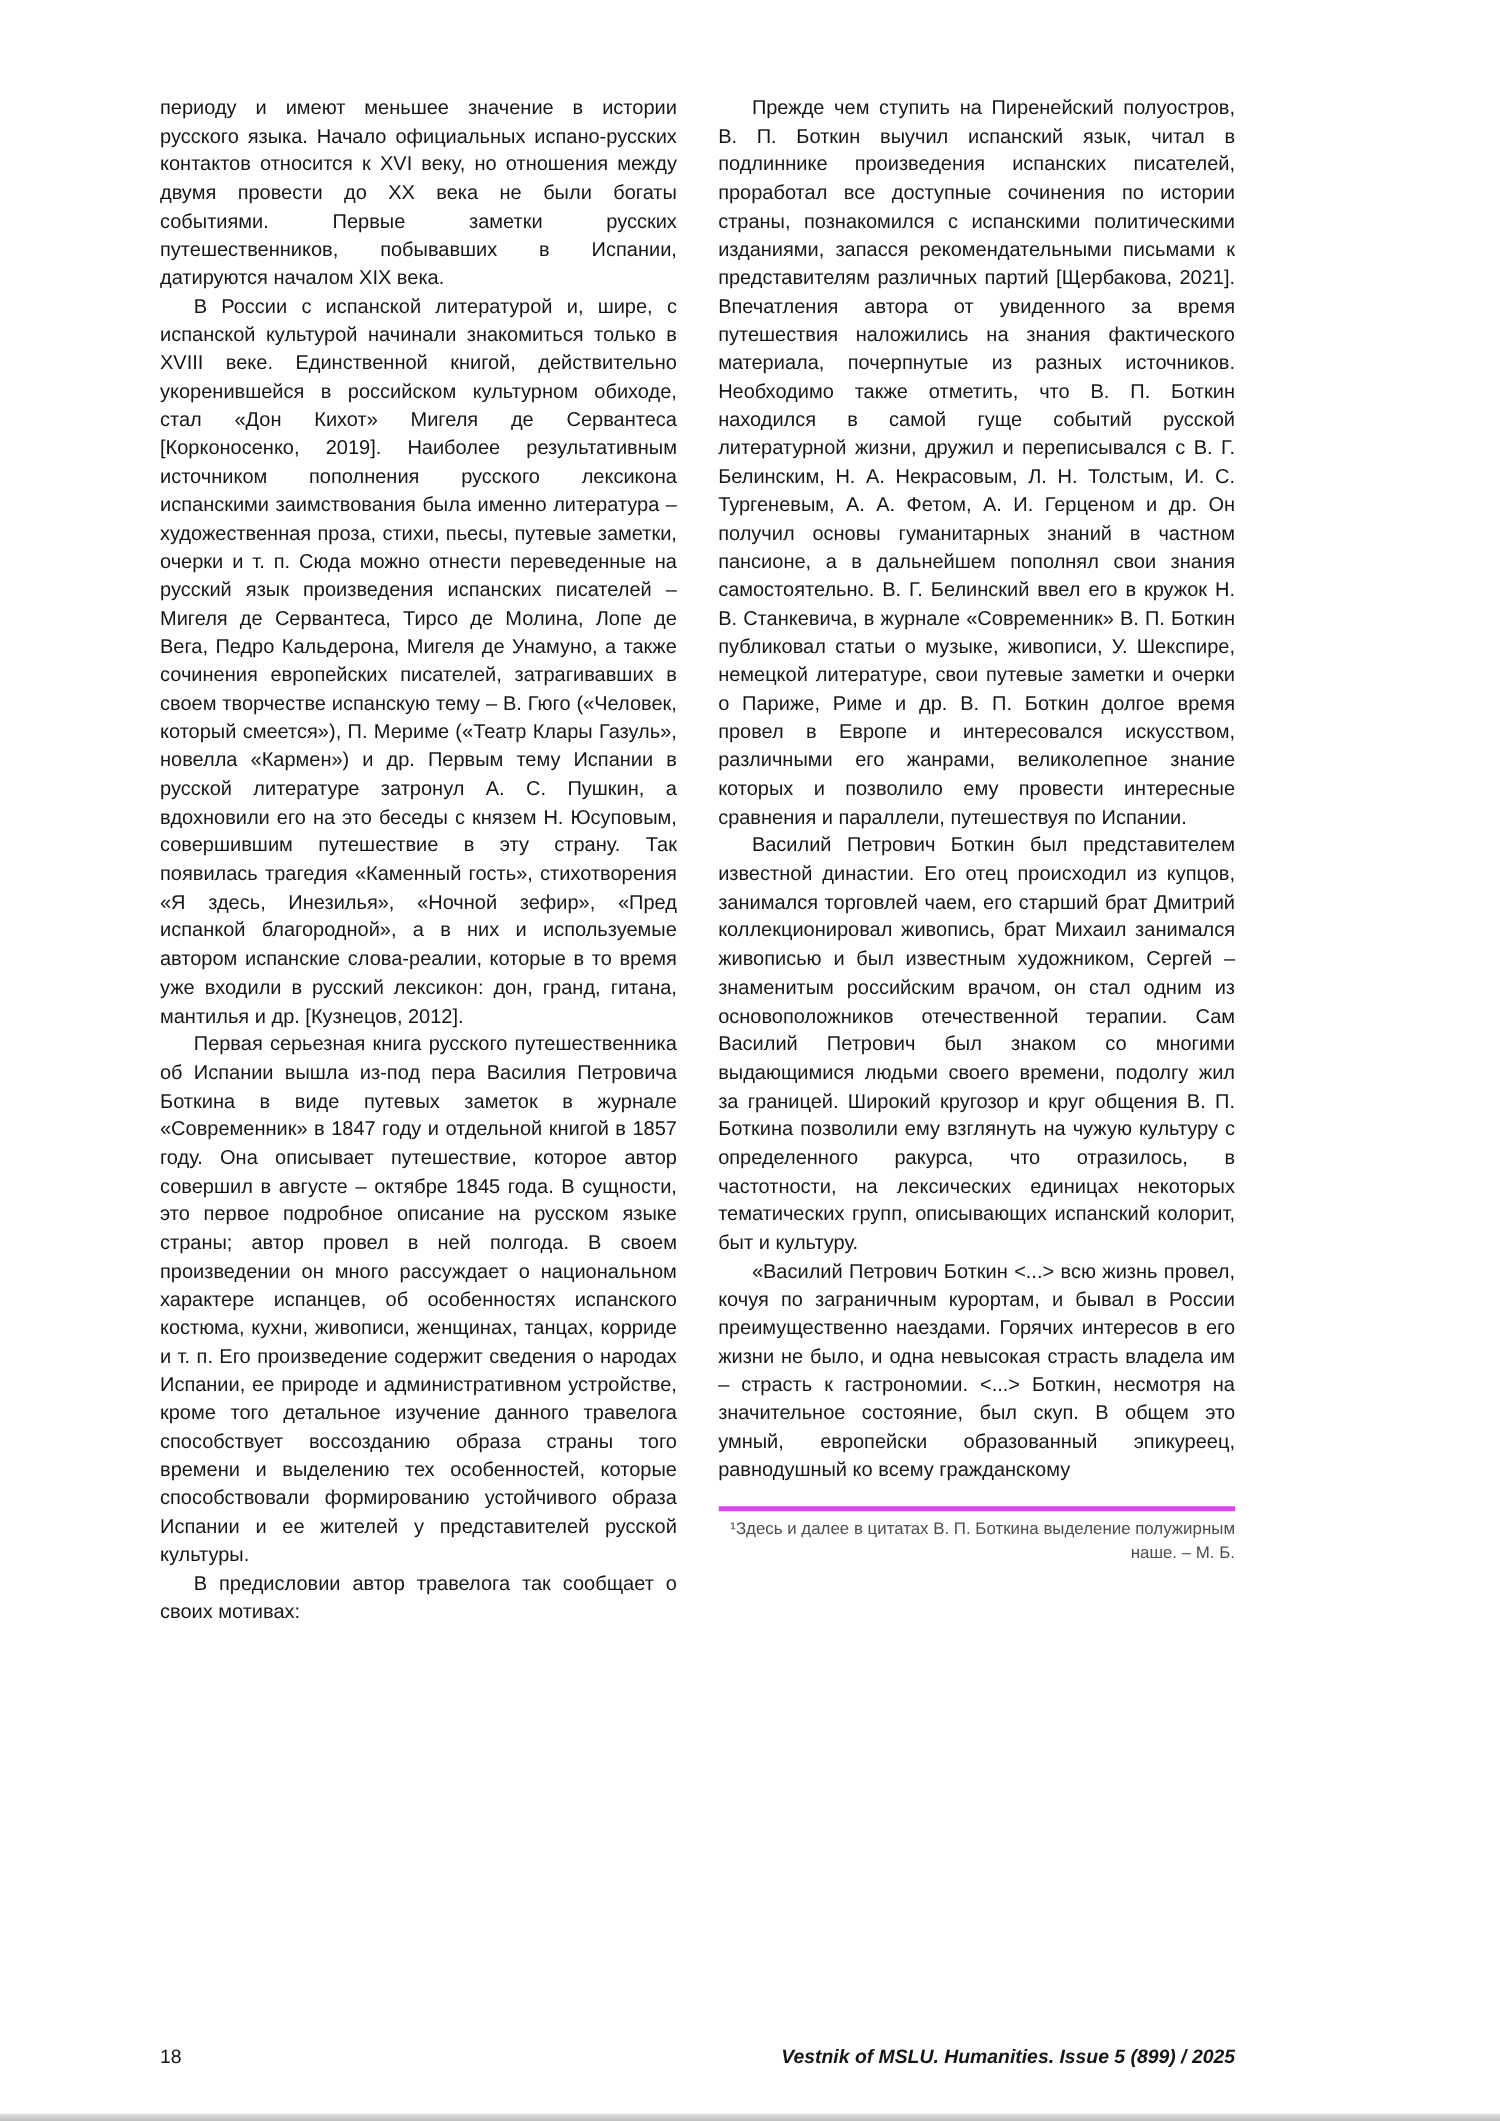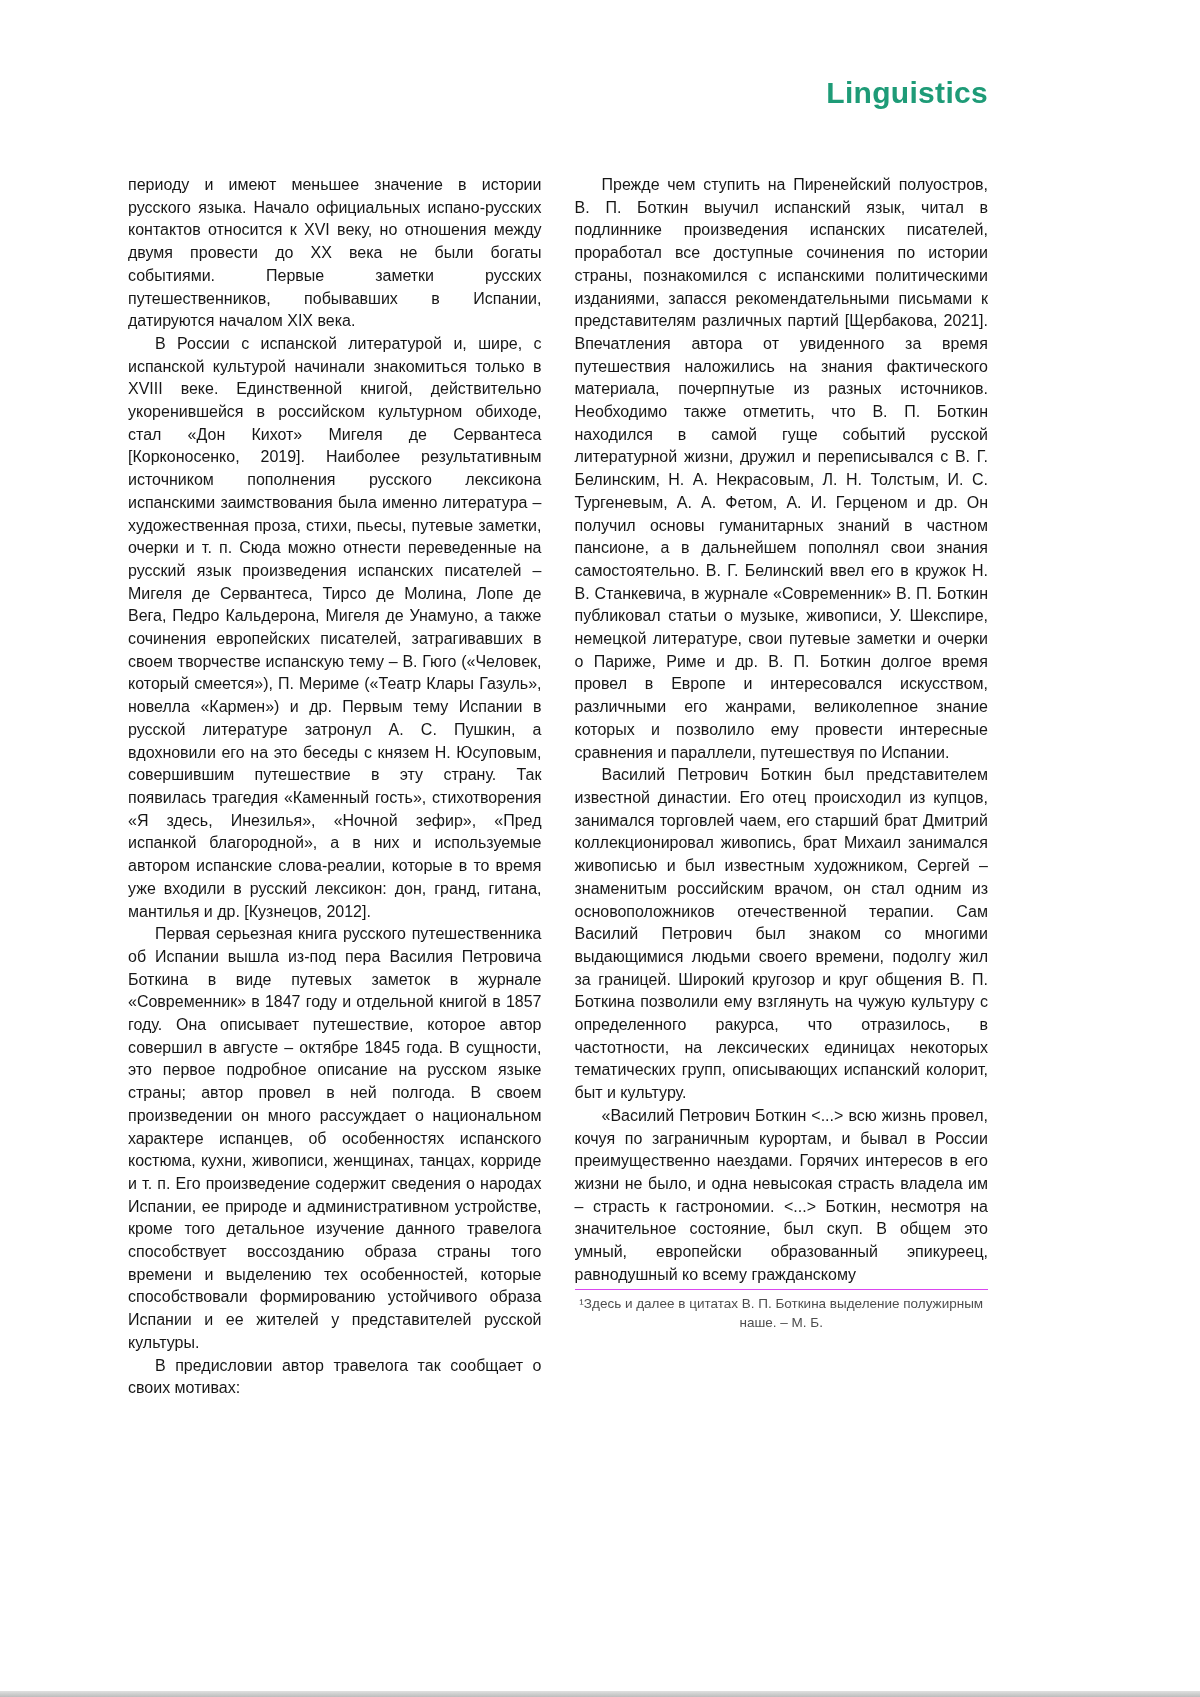--- a/index.html
+++ b/index.html
@@ -43,27 +43,27 @@
     text-indent: 27px;
   }
   .col p.continuation { text-indent: 0; }
   .quote {
     margin: 2px 0 15px 30px;
     font-size: 15px;
     line-height: 22px;
     text-align: justify;
   }
   .footnote {
-    margin-top: 3px;
-    border-top: 1px solid #d946ef;
+    margin-top: 17px;
+    border-top: 4px solid #d946ef;
     padding-top: 5px;
     font-size: 13.5px;
     line-height: 18.5px;
     color: #4d4d4d;
-    text-align: center;
+    text-align: right;
     text-indent: 0;
   }
   .page-footer {
     position: absolute;
     left: 128px;
     width: 860px;
     bottom: 42px;
     display: flex;
     justify-content: space-between;
     align-items: baseline;
@@ -81,36 +81,39 @@
     height: 6px;
     background: linear-gradient(to bottom, #e0e0e0, #bdbdbd);
   }
 </style>
 </head>
 <body>
 
 <div class="page">
   <div class="content">
 
-    <h1 class="section-heading">Linguistics</h1>
 
     <div class="columns">
 
       <section class="col">
         <p class="continuation">периоду и имеют меньшее значение в истории русского языка. Начало официальных испано-русских контактов относится к XVI веку, но отношения между двумя провести до XX века не были богаты событиями. Первые заметки русских путешественников, побывавших в Испании, датируются началом XIX века.</p>
         <p>В России с испанской литературой и, шире, с испанской культурой начинали знакомиться только в XVIII веке. Единственной книгой, действительно укоренившейся в российском культурном обиходе, стал «Дон Кихот» Мигеля де Сервантеса [Корконосенко, 2019]. Наиболее результативным источником пополнения русского лексикона испанскими заимствования была именно литература – художественная проза, стихи, пьесы, путевые заметки, очерки и т. п. Сюда можно отнести переведенные на русский язык произведения испанских писателей – Мигеля де Сервантеса, Тирсо де Молина, Лопе де Вега, Педро Кальдерона, Мигеля де Унамуно, а также сочинения европейских писателей, затрагивавших в своем творчестве испанскую тему – В. Гюго («Человек, который смеется»), П. Мериме («Театр Клары Газуль», новелла «Кармен») и др. Первым тему Испании в русской литературе затронул А. С. Пушкин, а вдохновили его на это беседы с князем Н. Юсуповым, совершившим путешествие в эту страну. Так появилась трагедия «Каменный гость», стихотворения «Я здесь, Инезилья», «Ночной зефир», «Пред испанкой благородной», а в них и используемые автором испанские слова-реалии, которые в то время уже входили в русский лексикон: дон, гранд, гитана, мантилья и др. [Кузнецов, 2012].</p>
         <p>Первая серьезная книга русского путешественника об Испании вышла из-под пера Василия Петровича Боткина в виде путевых заметок в журнале «Современник» в 1847 году и отдельной книгой в 1857 году. Она описывает путешествие, которое автор совершил в августе – октябре 1845 года. В сущности, это первое подробное описание на русском языке страны; автор провел в ней полгода. В своем произведении он много рассуждает о национальном характере испанцев, об особенностях испанского костюма, кухни, живописи, женщинах, танцах, корриде и т. п. Его произведение содержит сведения о народах Испании, ее природе и административном устройстве, кроме того детальное изучение данного травелога способствует воссозданию образа страны того времени и выделению тех особенностей, которые способствовали формированию устойчивого образа Испании и ее жителей у представителей русской культуры.</p>
         <p>В предисловии автор травелога так сообщает о своих мотивах:</p>
       </section>
 
       <section class="col">
         <p>Прежде чем ступить на Пиренейский полуостров, В. П. Боткин выучил испанский язык, читал в подлиннике произведения испанских писателей, проработал все доступные сочинения по истории страны, познакомился с испанскими политическими изданиями, запасся рекомендательными письмами к представителям различных партий [Щербакова, 2021]. Впечатления автора от увиденного за время путешествия наложились на знания фактического материала, почерпнутые из разных источников. Необходимо также отметить, что В. П. Боткин находился в самой гуще событий русской литературной жизни, дружил и переписывался с В. Г. Белинским, Н. А. Некрасовым, Л. Н. Толстым, И. С. Тургеневым, А. А. Фетом, А. И. Герценом и др. Он получил основы гуманитарных знаний в частном пансионе, а в дальнейшем пополнял свои знания самостоятельно. В. Г. Белинский ввел его в кружок Н. В. Станкевича, в журнале «Современник» В. П. Боткин публиковал статьи о музыке, живописи, У. Шекспире, немецкой литературе, свои путевые заметки и очерки о Париже, Риме и др. В. П. Боткин долгое время провел в Европе и интересовался искусством, различными его жанрами, великолепное знание которых и позволило ему провести интересные сравнения и параллели, путешествуя по Испании.</p>
         <p>Василий Петрович Боткин был представителем известной династии. Его отец происходил из купцов, занимался торговлей чаем, его старший брат Дмитрий коллекционировал живопись, брат Михаил занимался живописью и был известным художником, Сергей – знаменитым российским врачом, он стал одним из основоположников отечественной терапии. Сам Василий Петрович был знаком со многими выдающимися людьми своего времени, подолгу жил за границей. Широкий кругозор и круг общения В. П. Боткина позволили ему взглянуть на чужую культуру с определенного ракурса, что отразилось, в частотности, на лексических единицах некоторых тематических групп, описывающих испанский колорит, быт и культуру.</p>
         <p>«Василий Петрович Боткин &lt;...&gt; всю жизнь провел, кочуя по заграничным курортам, и бывал в России преимущественно наездами. Горячих интересов в его жизни не было, и одна невысокая страсть владела им – страсть к гастрономии. &lt;...&gt; Боткин, несмотря на значительное состояние, был скуп. В общем это умный, европейски образованный эпикуреец, равнодушный ко всему гражданскому</p>
         <div class="footnote">¹Здесь и далее в цитатах В. П. Боткина выделение полужирным наше. – М. Б.</div>
       </section>
 
     </div>
   </div>
 
+  <div class="page-footer">
+    <span class="page-number">18</span>
+    <span class="journal-line">Vestnik of MSLU. Humanities. Issue 5 (899) / 2025</span>
+  </div>
 
   <div class="page-edge"></div>
 </div>
 
 </body></html>

